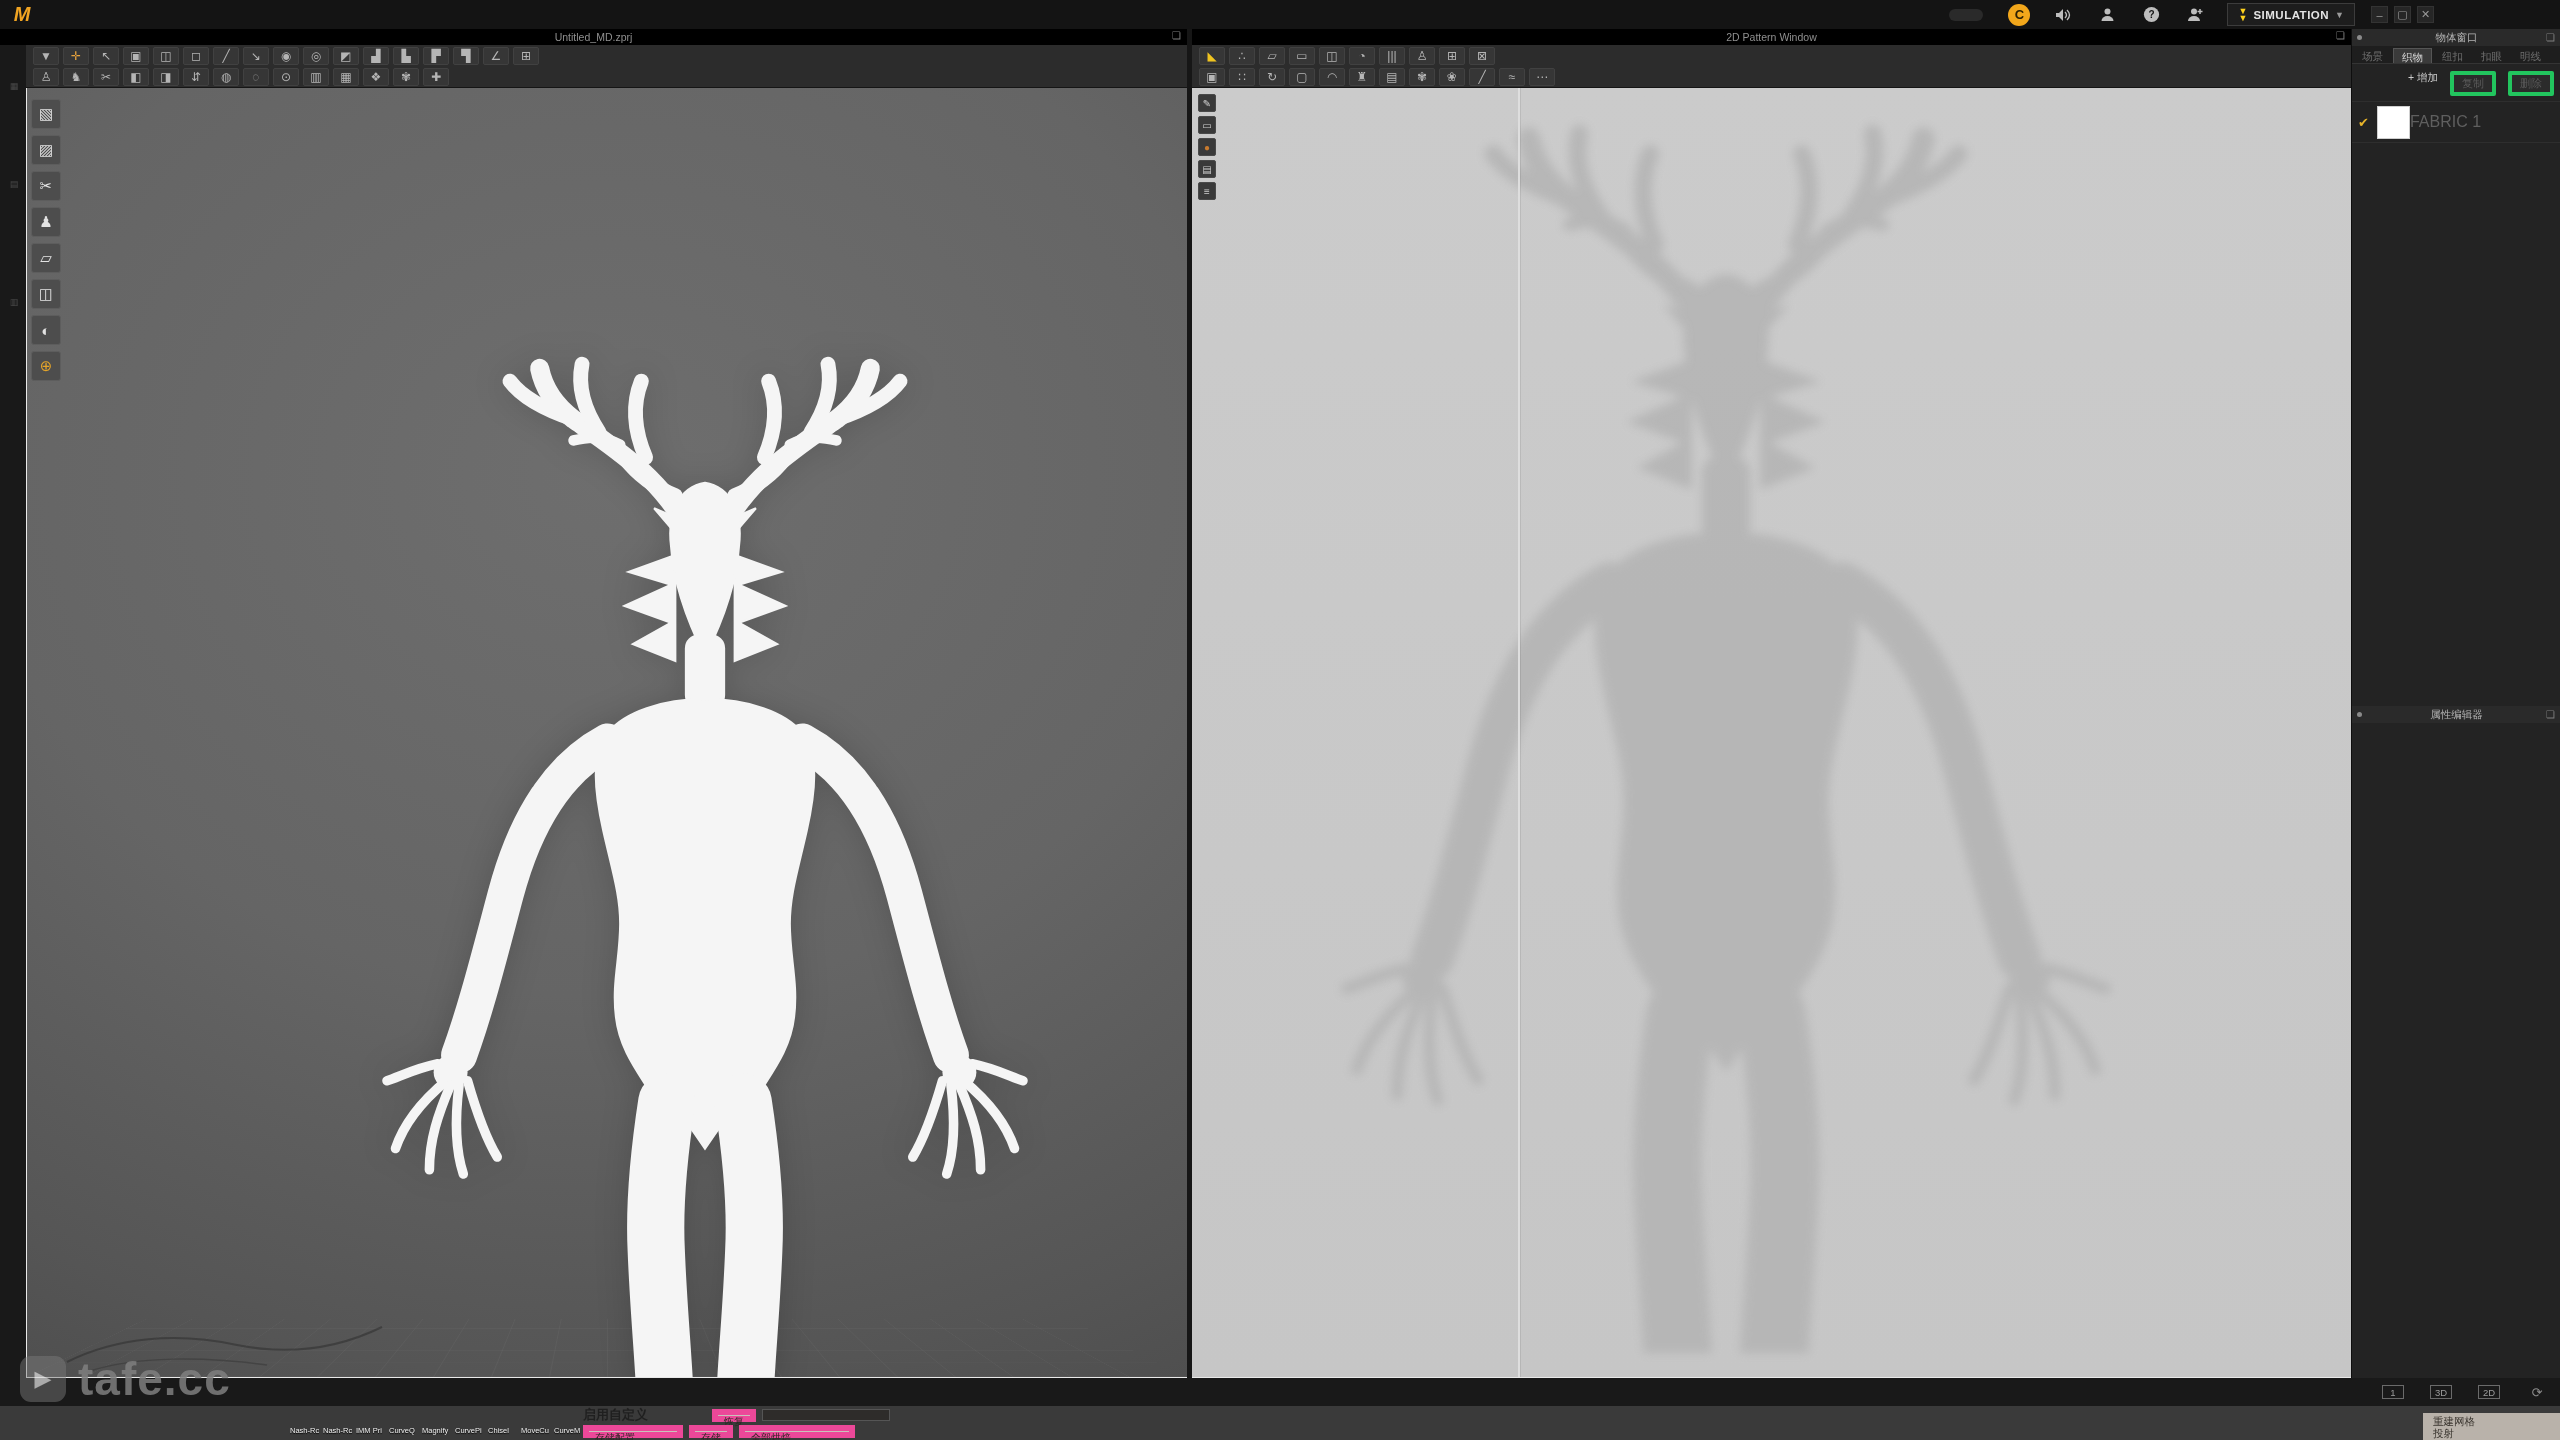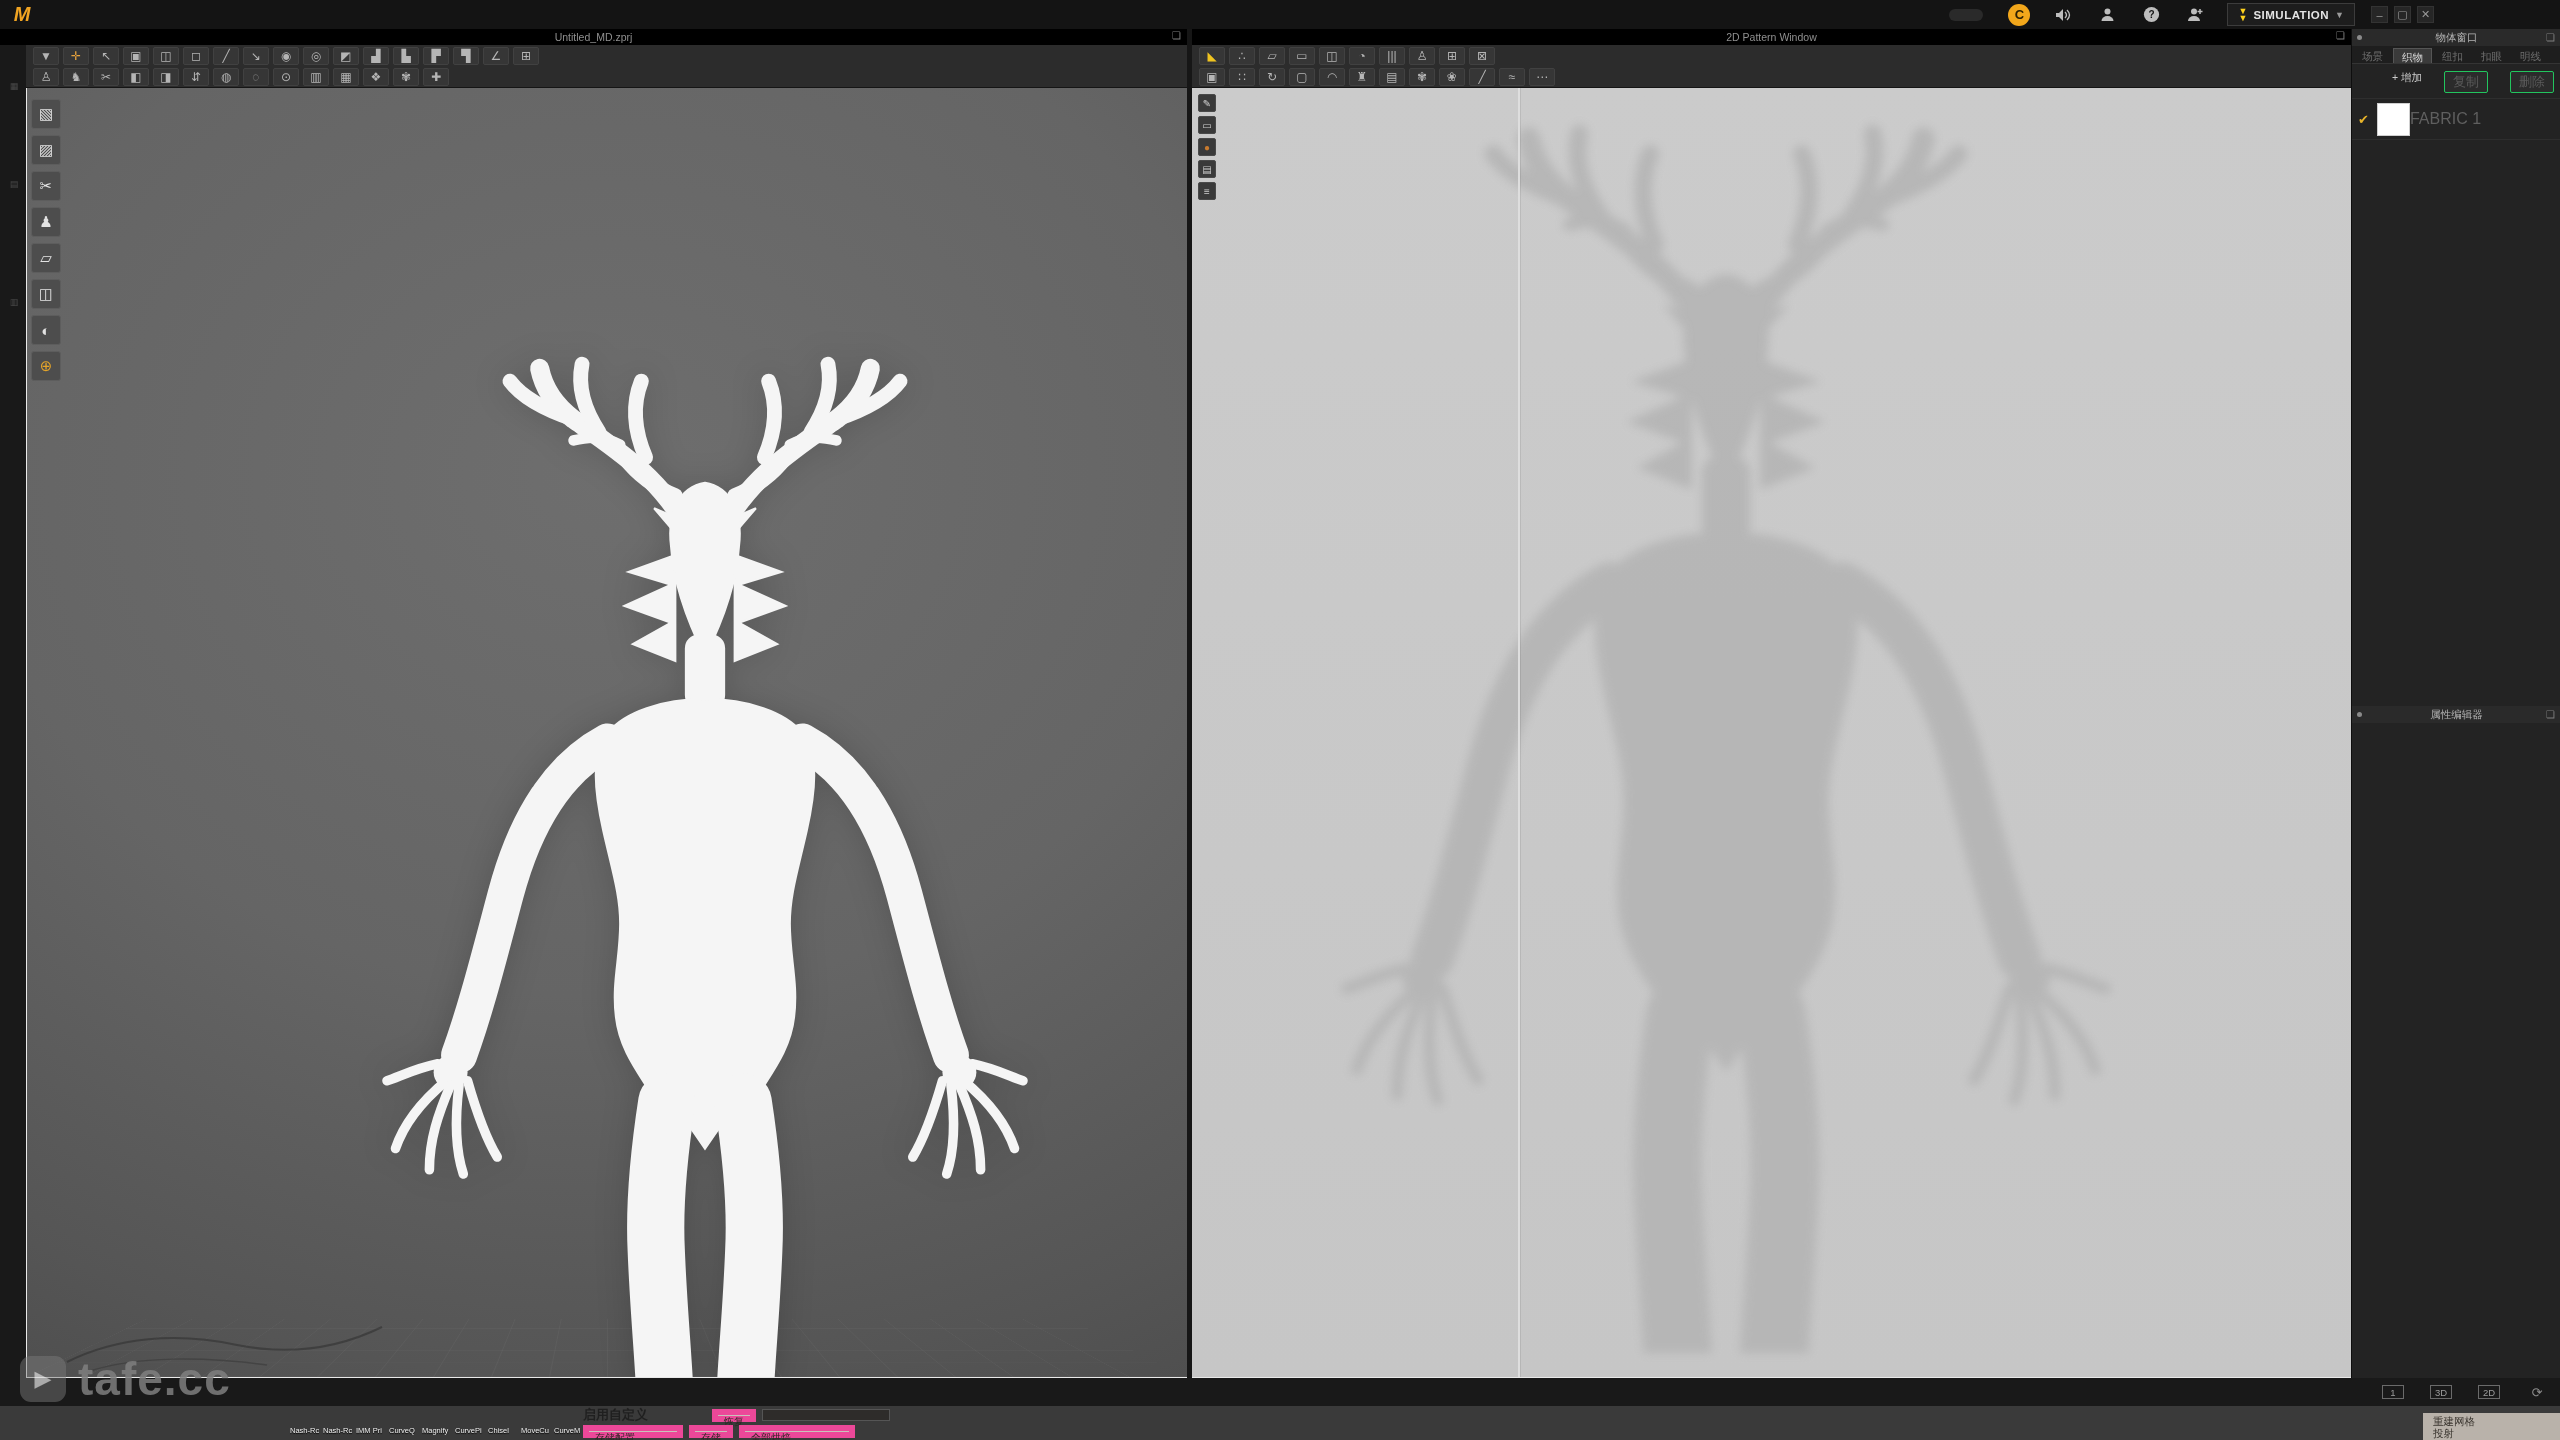--- a/index.html
+++ b/index.html
@@ -85,23 +85,23 @@
   #rpanel { position:absolute; left:2351px; top:29px; width:209px; height:1349px; background:#232323;
     border-left:1px solid #0e0e0e; z-index:20; }
   .phead { height:17px; background:#2a2a2a; display:flex; align-items:center; color:#b3b3b3;
     font-size:10.5px; position:relative; }
   .phead .dot { width:5px; height:5px; border-radius:50%; background:#8a8a8a; margin:0 5px; }
   .phead .ttl { flex:1; text-align:center; }
   .phead .pop { color:#7d7d7d; font-size:10px; margin-right:5px; }
   #ptabs { display:flex; height:18px; background:#1e1e1e; border-bottom:1px solid #343434; padding-top:2px; }
   #ptabs span { padding:0 8px; color:#6d6d6d; font-size:10.5px; line-height:16px; margin-left:2px; }
   #ptabs span.active { background:#3a3a3a; color:#dadada; border:1px solid #555; border-bottom:none; }
-  #fab-actions { display:flex; justify-content:flex-end; gap:22px; padding:7px 6px 5px 0; }
+  #fab-actions { display:flex; justify-content:flex-end; gap:12px; padding:7px 6px 5px 0; }
   #add-btn { color:#cdcdcd; font-size:10.5px; }
-  .dim-btn { color:#5a5a5a; font-size:13px; background:#2b2b2b; border:1px solid #22c55e;
+  .dim-btn { color:#5a5a5a; font-size:11px; background:#2b2b2b; border:4px solid #22c55e;
     border-radius:2px; padding:1px 8px; }
   #fabric-row { display:flex; align-items:center; height:42px; border-top:1px solid #2e2e2e;
     border-bottom:1px solid #2e2e2e; padding-left:6px; }
   #fab-check { color:#e8b42a; font-size:13px; margin-right:8px; }
   #fab-swatch { width:33px; height:33px; background:#fff; border:1px solid #cfcfcf; }
   #fab-name { color:#5f5f5f; font-size:16px; margin-left:0; }
   #prop-head { position:absolute; top:677px; left:0; width:100%; }
 
   
   #bottombar { position:absolute; left:0; top:1378px; width:2560px; height:28px; background:#191919; z-index:25; }

